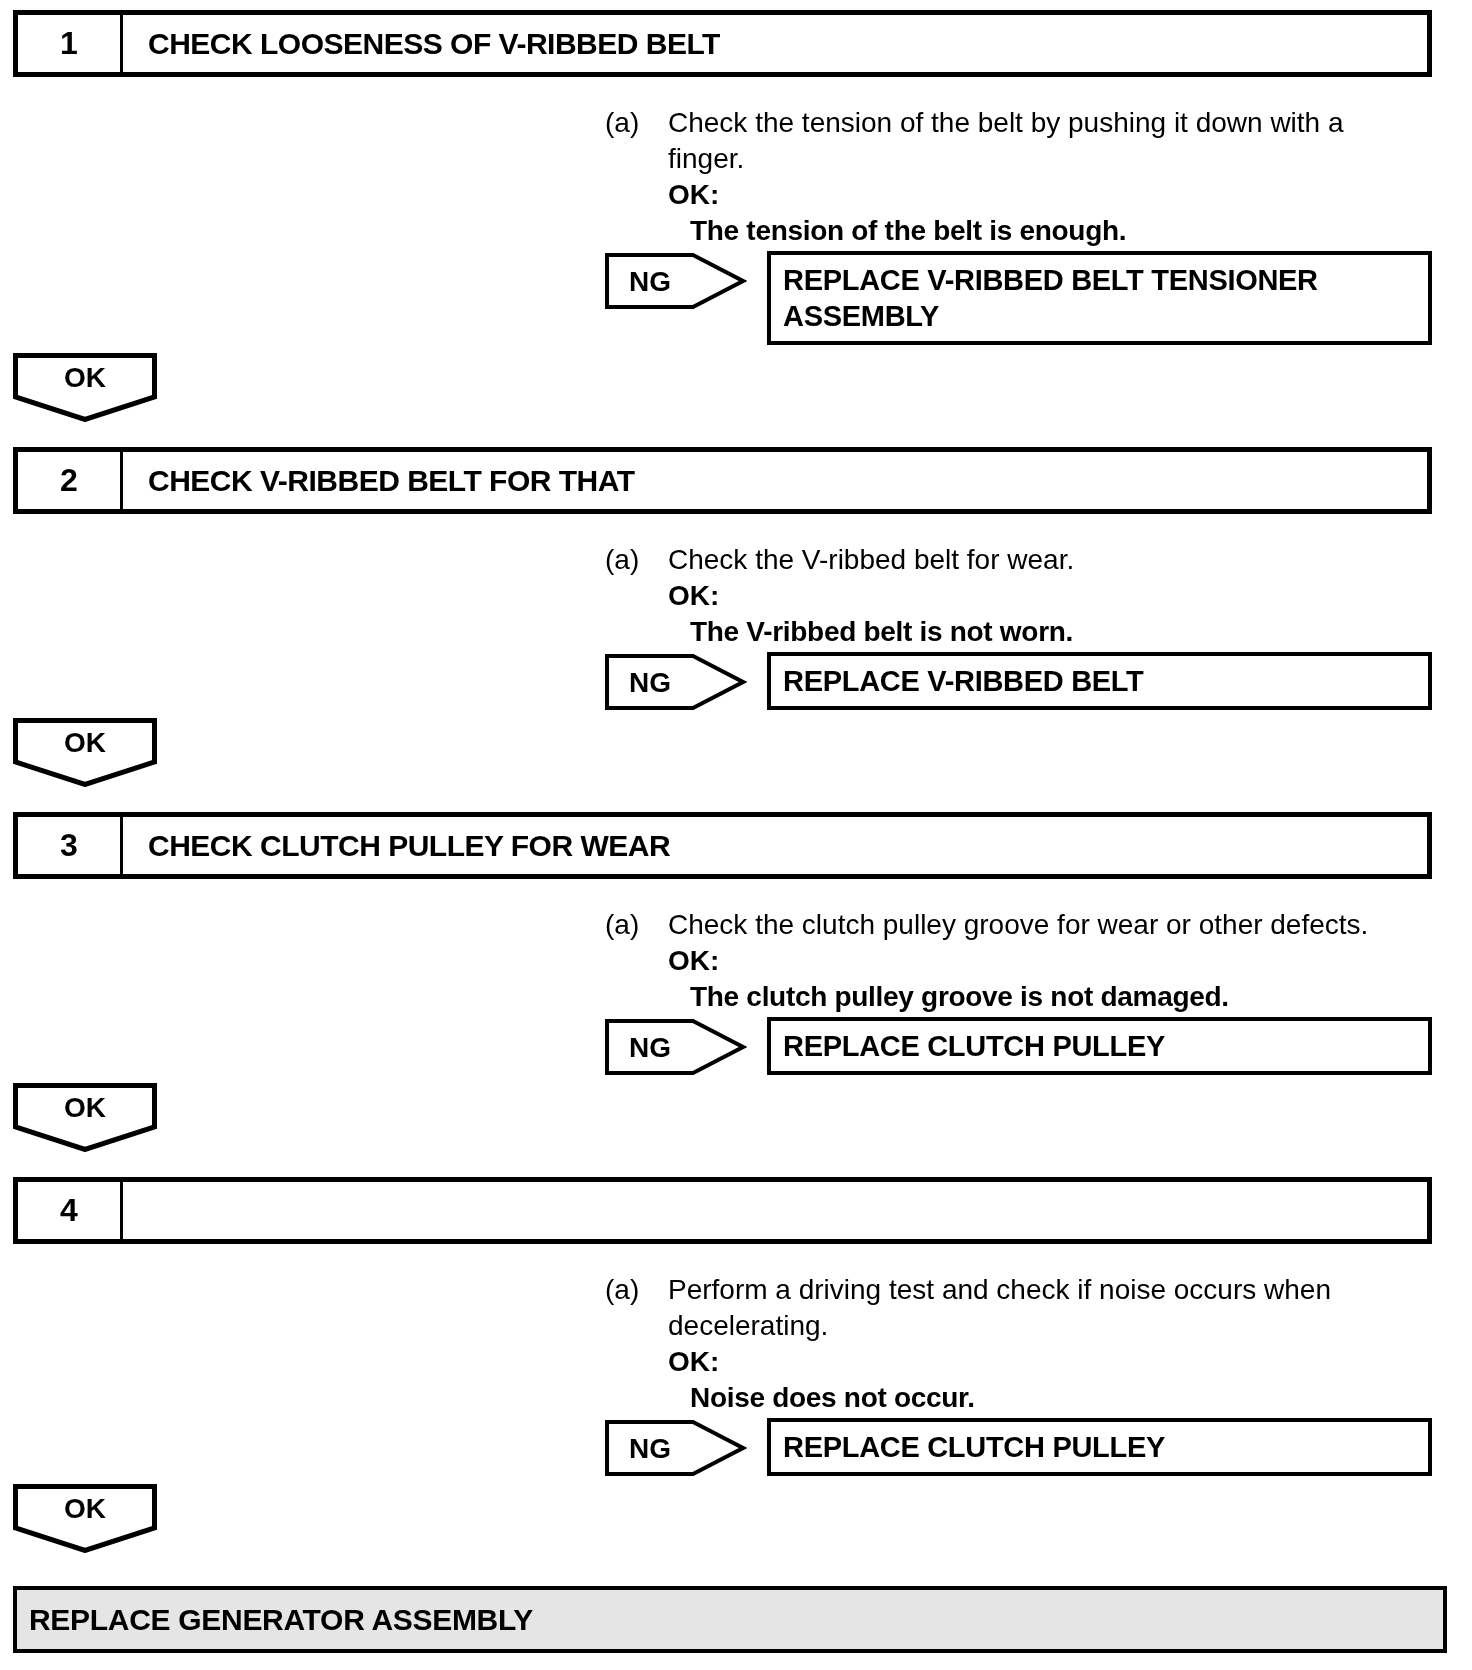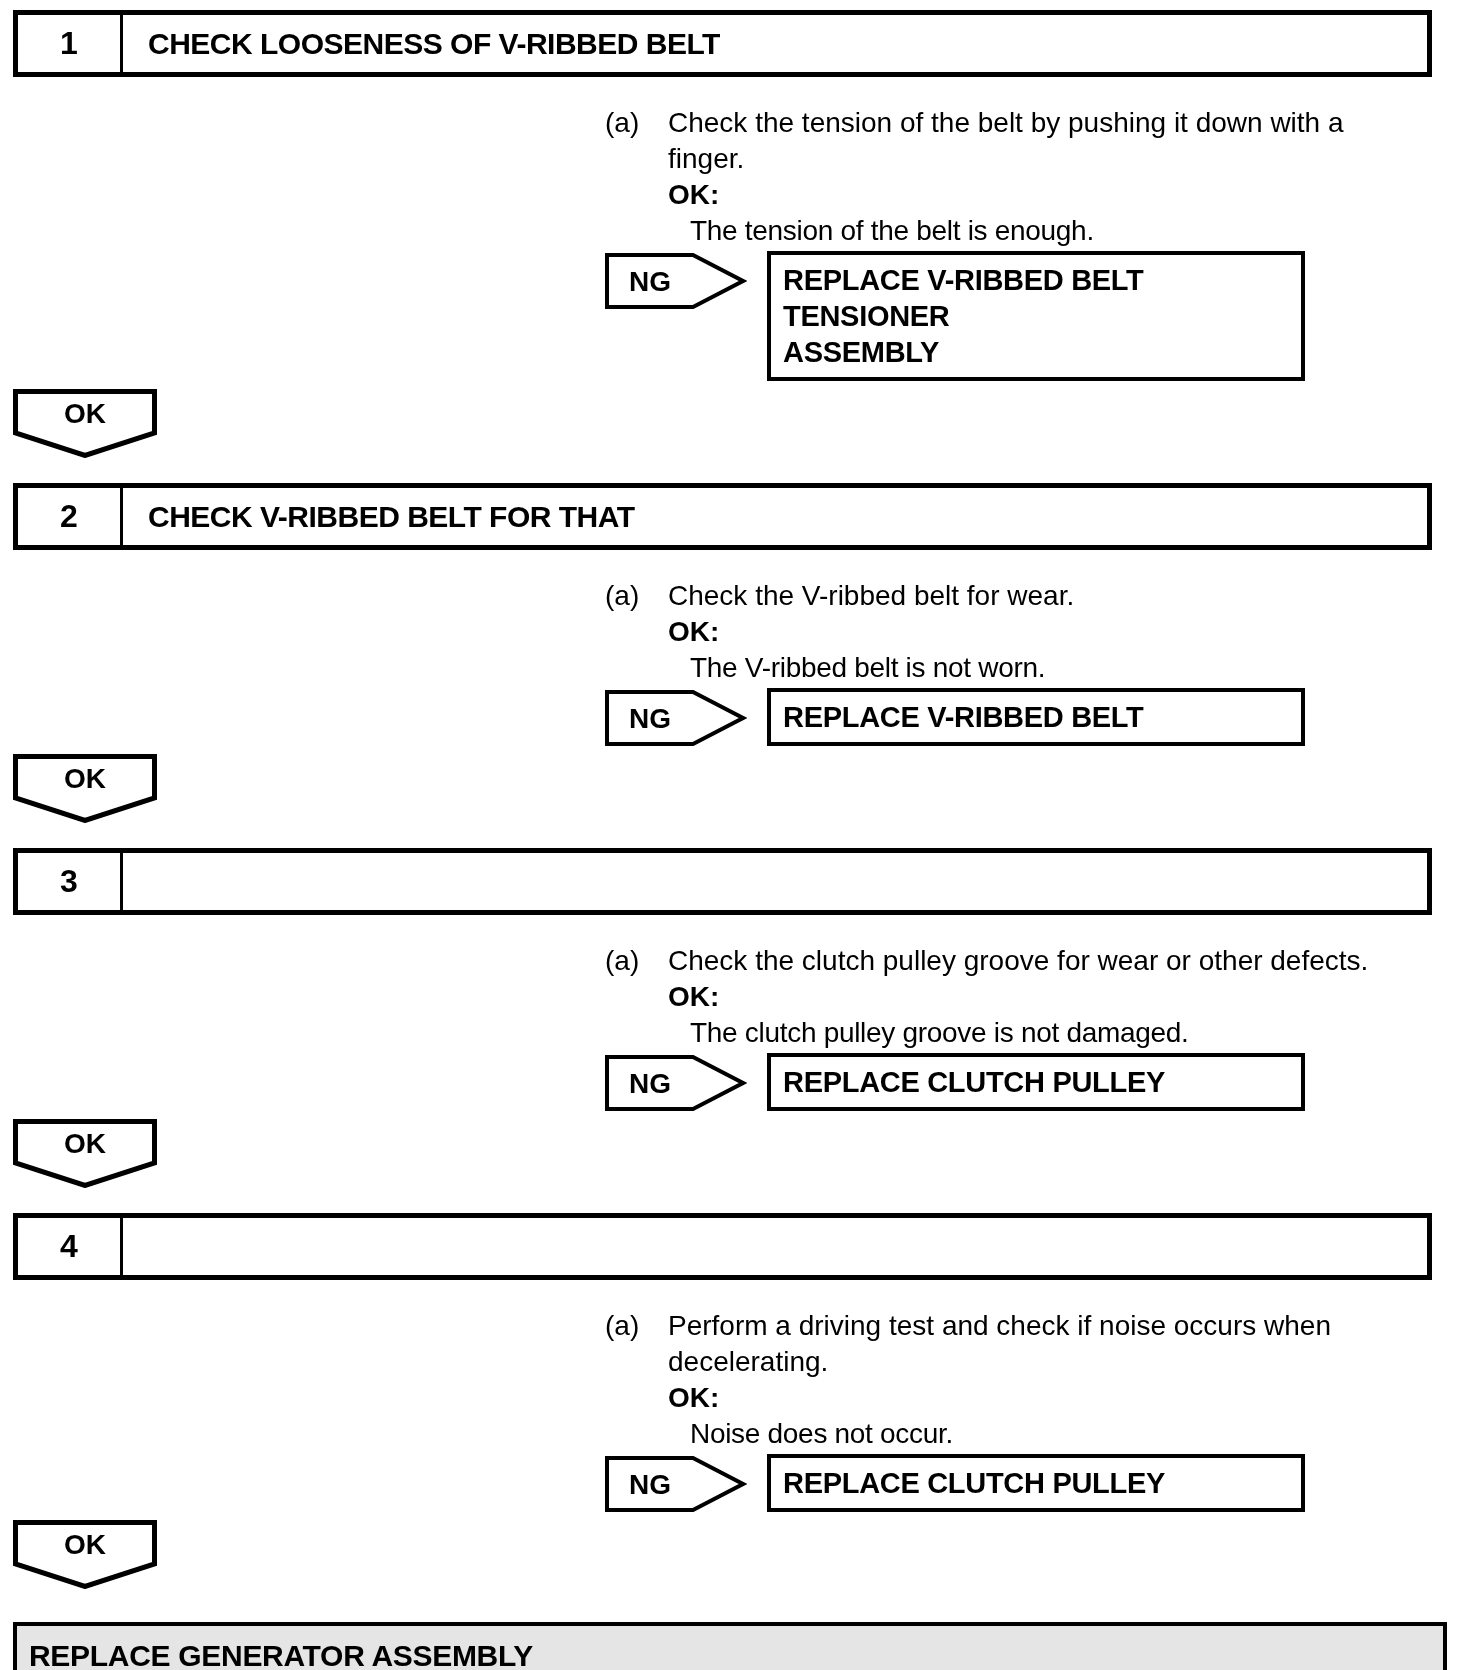--- a/index.html
+++ b/index.html
@@ -51,34 +51,34 @@
   .instruction {
     margin-left: 592px;
     margin-top: 28px;
     font-size: 28px;
     line-height: 36px;
   }
   .instr-row { display: flex; align-items: flex-start; }
   .item-label { width: 63px; flex: 0 0 63px; }
   .instr-text { white-space: pre-wrap; }
   .ok-heading { margin-left: 63px; font-weight: bold; }
-  .ok-condition { margin-left: 85px; font-weight: normal; letter-spacing: -0.3px; }
+  .ok-condition { margin-left: 85px; font-weight: bold; letter-spacing: -0.3px; }
 
   
   .ng-row {
     margin-left: 592px;
     margin-top: 2px;
     display: flex;
     align-items: flex-start;
   }
   .ng-arrow { display: block; margin-top: 2px; flex: 0 0 auto; }
   .ng-box {
     margin-left: 20px;
     border: 4px solid #000;
-    width: 538px;
+    width: 665px;
     min-height: 58px;
     display: flex;
     align-items: center;
     padding: 7px 12px;
     font-weight: bold;
     font-size: 29px;
     line-height: 36px;
     letter-spacing: -0.3px;
     white-space: pre-wrap;
     background: #fff;
@@ -168,20 +168,21 @@
       <svg width="144" height="69" viewBox="0 0 144 69">
         <polygon points="2.5,2.5 141.5,2.5 141.5,44 72,66.5 2.5,44" fill="#ffffff" stroke="#000000" stroke-width="5"></polygon>
         <text class="shape-text" x="72" y="34" text-anchor="middle">OK</text>
       </svg>
     </div>
   </section>
 
   <section>
     <div class="step-header mt25">
       <div class="step-number">3</div>
+      <div class="step-title">CHECK CLUTCH PULLEY FOR WEAR</div>
     </div>
     <div class="instruction">
       <div class="instr-row">
         <span class="item-label">(a)</span>
         <span class="instr-text">Check the clutch pulley groove for wear or other defects.</span>
       </div>
       <div class="ok-heading">OK:</div>
       <div class="ok-condition">The clutch pulley groove is not damaged.</div>
     </div>
     <div class="ng-row">

